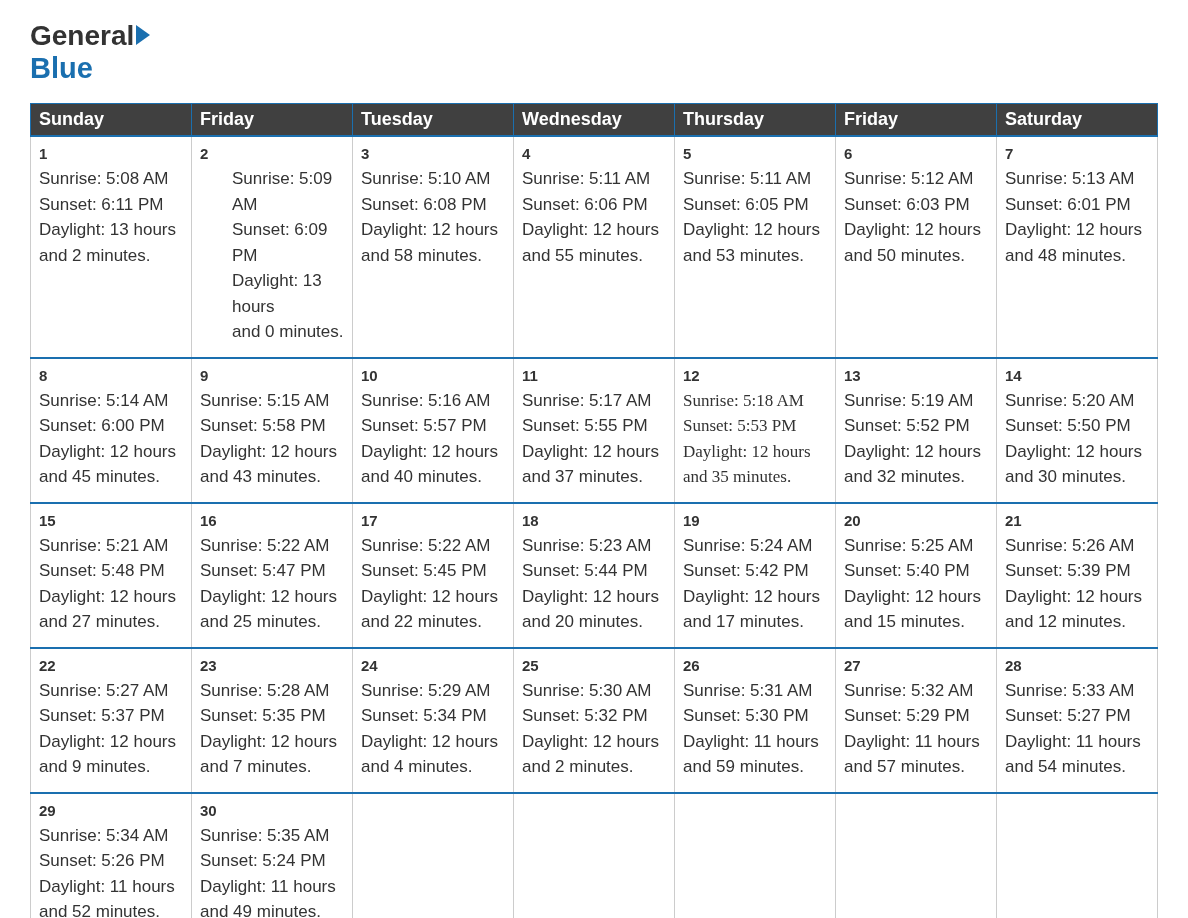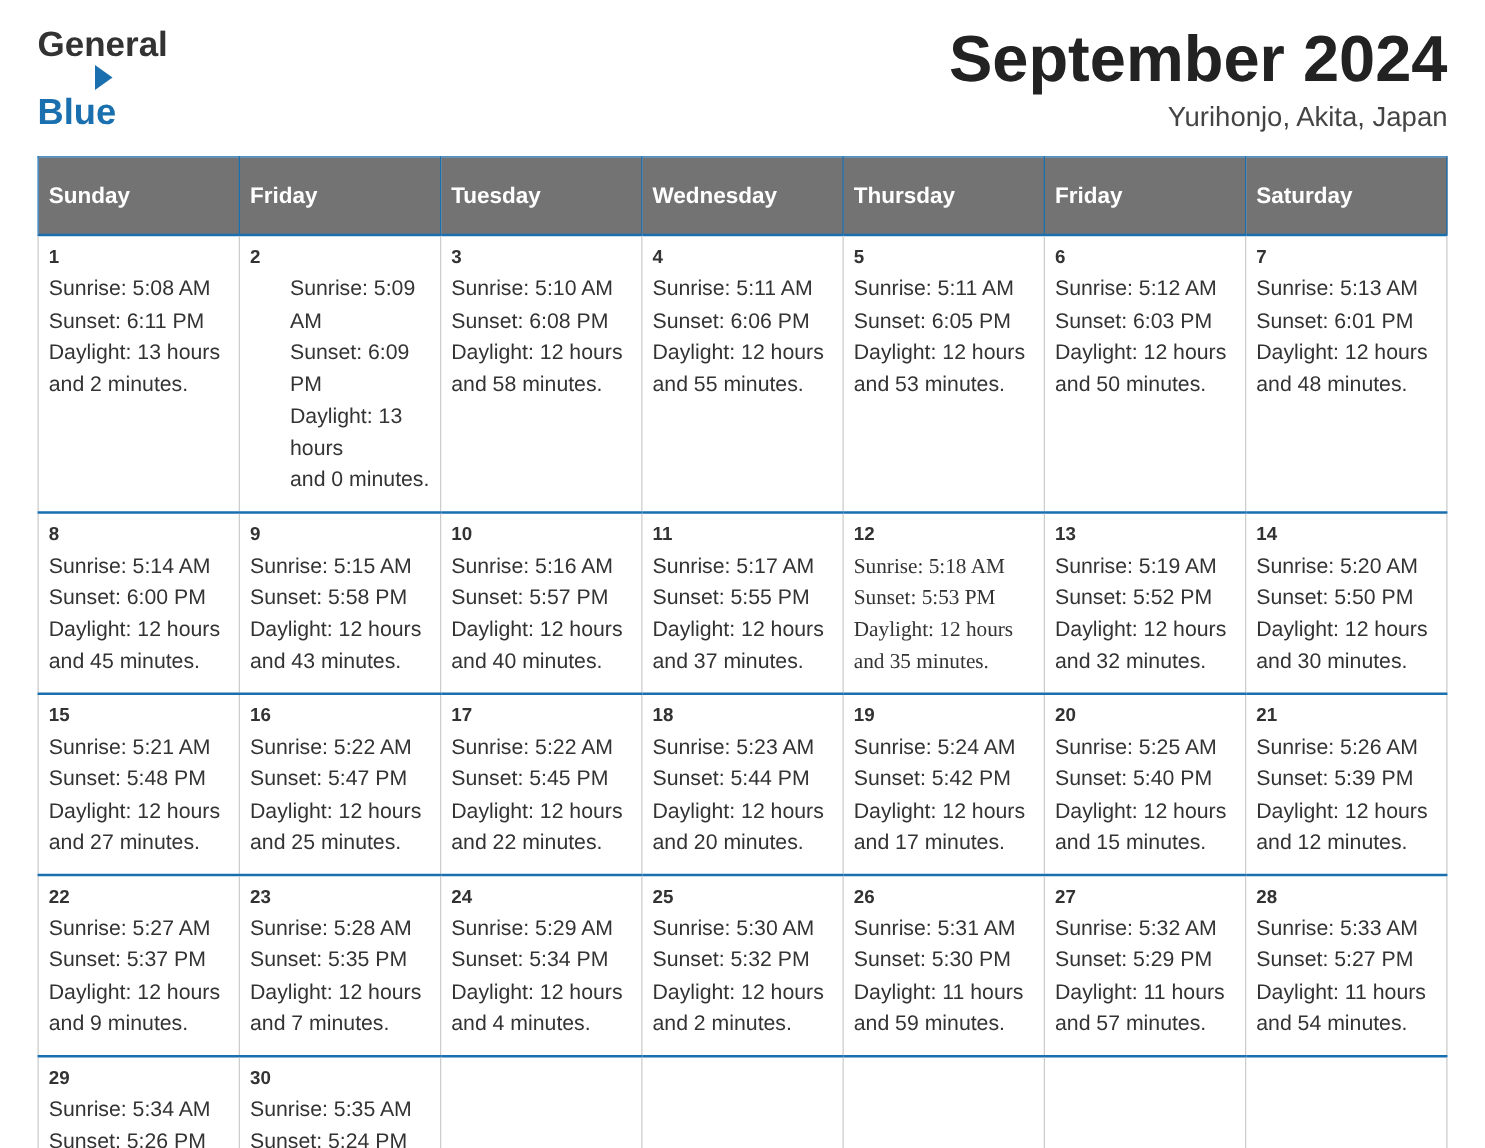--- a/index.html
+++ b/index.html
@@ -16,21 +16,20 @@
       align-items: flex-start;
       margin-bottom: 18px;
     }
     .logo {
       display: flex;
       flex-direction: column;
     }
     .logo-text {
       display: flex;
       align-items: center;
-      flex-direction: column;
     }
     .logo-general {
       font-size: 28px;
       font-weight: bold;
       color: #333333;
     }
     .logo-blue-container {
       display: flex;
       align-items: center;
     }
@@ -61,25 +60,25 @@
       font-size: 22px;
       color: #444444;
       margin-top: 4px;
     }
     table {
       width: 100%;
       border-collapse: collapse;
       table-layout: fixed;
     }
     thead tr th {
-      background-color: #737373;
+      background-color: #404040;
       color: #ffffff;
       font-size: 18px;
       font-weight: bold;
-      padding: 20px 8px;
+      padding: 5px 8px;
       text-align: left;
       border: 1px solid #1a6faf;
     }
     tbody tr td {
       vertical-align: top;
       padding: 8px 8px 12px 8px;
       border: 1px solid #cccccc;
       border-top: 2px solid #1a6faf;
       font-size: 13.5px;
       color: #333333;
@@ -107,24 +106,20 @@
 <div class="header">
   <div class="logo">
     <div class="logo-text">
       <span class="logo-general">General</span>
       <div class="logo-blue-container">
         <div class="logo-triangle"></div>
       </div>
     </div>
     <span class="logo-blue">Blue</span>
   </div>
-  <div class="title-block">
-    <div class="calendar-title">September 2024</div>
-    <div class="calendar-subtitle">Yurihonjo, Akita, Japan</div>
-  </div>
 </div>
 
 <table>
   <thead>
     <tr>
     <th>Sunday</th>
         <th>Friday</th>
         <th>Tuesday</th>
         <th>Wednesday</th>
         <th>Thursday</th>

